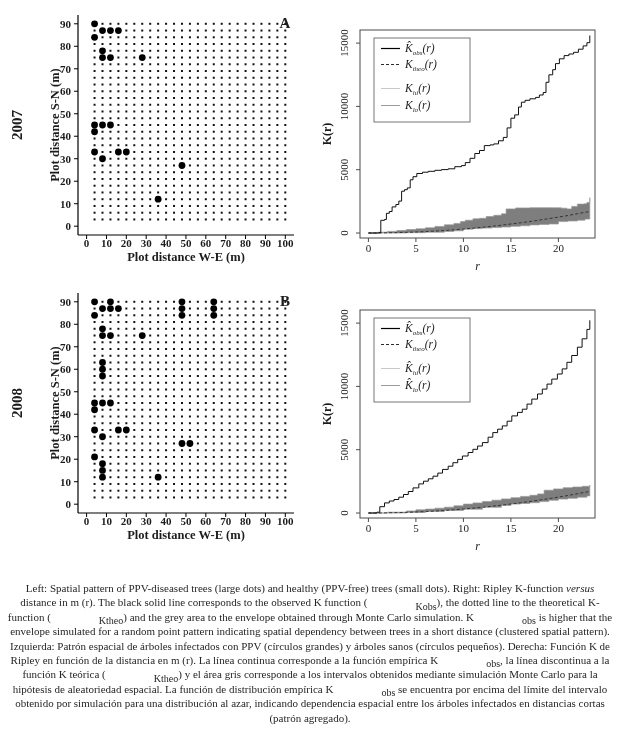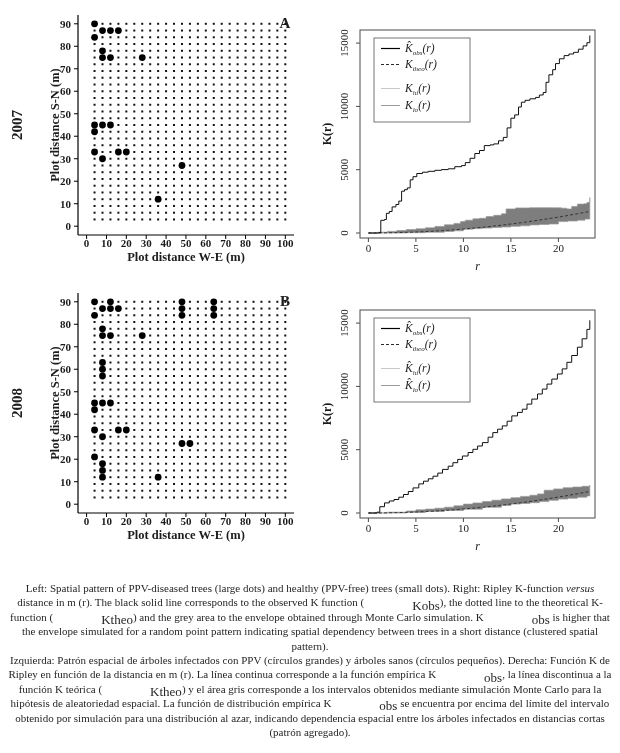--- a/index.html
+++ b/index.html
@@ -1,21 +1,21 @@
 <!DOCTYPE html>
 <html><head>
 <meta charset="utf-8">
 <style>
   html,body{margin:0;padding:0;background:#ffffff;}
   body{width:620px;height:753px;overflow:hidden;font-family:"Liberation Serif","DejaVu Serif",serif;}
   #plots{display:block;}
   #plots text{font-family:"Liberation Serif","DejaVu Serif",serif;fill:#1c1c1c;}
   .captions{width:606px;margin:1px auto 0;}
   p.caption{margin:0 auto;text-align:center;font-size:11px;line-height:14.4px;color:#262626;}
-  p.caption sub{font-size:13px;line-height:0;padding-left:48px;}
+  p.caption sub{font-size:10px;line-height:0;padding-left:48px;}
   p.caption i{font-style:italic;}
   #caption-es{}
 </style>
 </head>
 <body>
 
 <div>
   <svg id="plots" width="620" height="580" viewBox="0 0 620 580" xmlns="http://www.w3.org/2000/svg">
       <g>
         <line x1="78" y1="15" x2="78" y2="235" stroke="#000000" stroke-width="1.2"></line>

